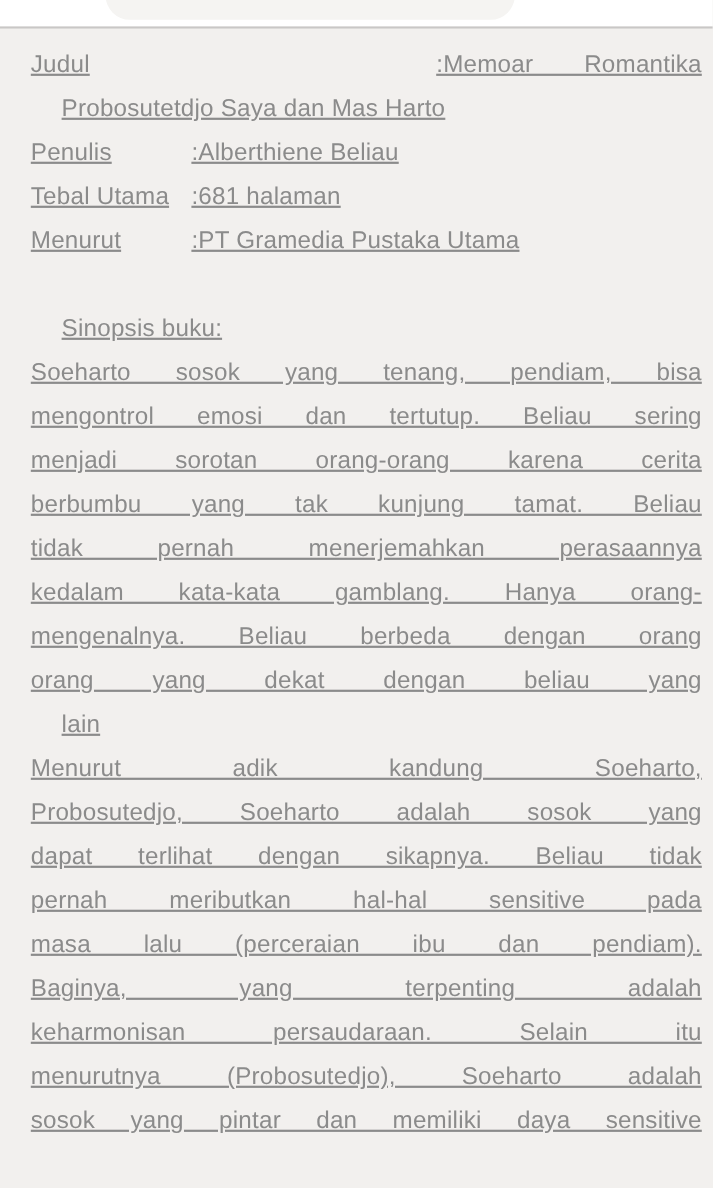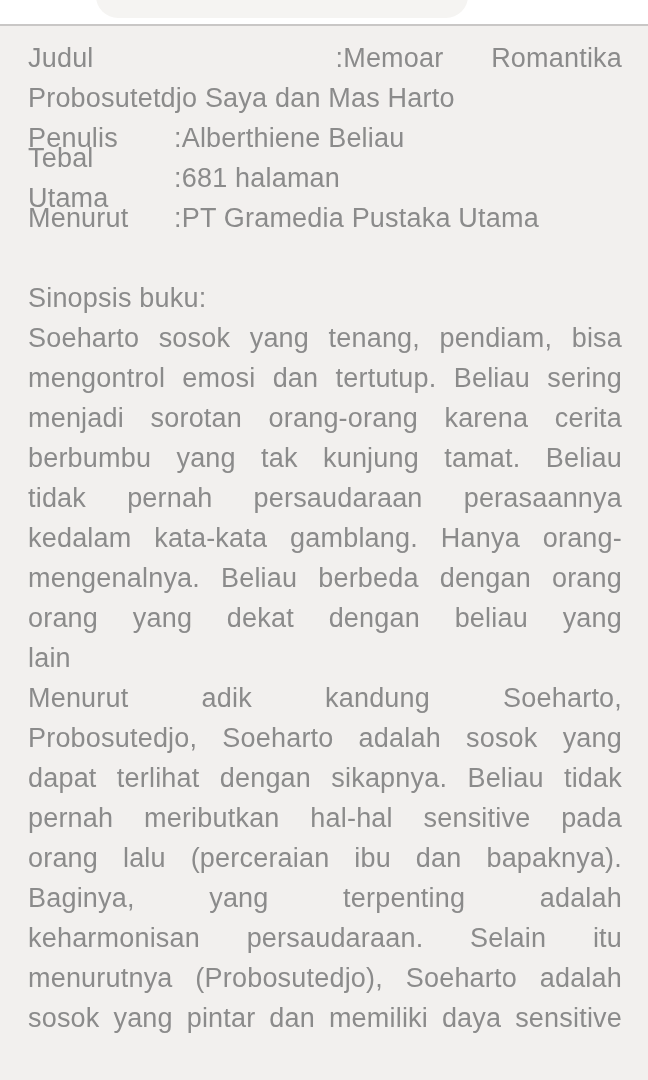--- a/index.html
+++ b/index.html
@@ -27,35 +27,37 @@
   .card-edge {
     position: absolute;
     left: 96px;
     top: -28px;
     width: 372px;
     height: 46px;
     border-radius: 22px;
     background: var(--card-bg);
   }
   .content {
-    padding: 12px 26px 0 28px;
-    font-size: 27px;
+    padding: 12px 10px 0 28px;
+    font-size: 22px;
     line-height: 40px;
     letter-spacing: 0.2px;
+    text-decoration: underline;
   }
   .jline {
     height: 40px;
     text-align: justify;
     text-align-last: justify;
     -moz-text-align-last: justify;
   }
   .lline {
     height: 40px;
     text-align: left;
     text-align-last: left;
+    margin-left: 28px;
   }
   .title-row {
     display: flex;
     justify-content: space-between;
     height: 40px;
   }
   .title-value { word-spacing: 40px; }
   .meta-row { display: flex; height: 40px; align-items: center; }
   .meta-label { width: 146px; flex: 0 0 146px; }
   .spacer-line { height: 40px; }
@@ -89,28 +91,28 @@
   </div>
 
   <div class="spacer-line"></div>
 
   <div class="lline">Sinopsis buku:</div>
 
   <div class="jline">Soeharto sosok yang tenang, pendiam, bisa</div>
   <div class="jline">mengontrol emosi dan tertutup. Beliau sering</div>
   <div class="jline">menjadi sorotan orang-orang karena cerita</div>
   <div class="jline">berbumbu yang tak kunjung tamat. Beliau</div>
-  <div class="jline">tidak pernah persaudaraan perasaannya</div>
+  <div class="jline">tidak pernah menerjemahkan perasaannya</div>
   <div class="jline">kedalam kata-kata gamblang. Hanya orang-</div>
   <div class="jline">mengenalnya. Beliau berbeda dengan orang</div>
   <div class="jline">orang yang dekat dengan beliau yang</div>
   <div class="lline">lain</div>
   <div class="jline">Menurut adik kandung Soeharto,</div>
   <div class="jline">Probosutedjo, Soeharto adalah sosok yang</div>
   <div class="jline">dapat terlihat dengan sikapnya. Beliau tidak</div>
   <div class="jline">pernah meributkan hal-hal sensitive pada</div>
-  <div class="jline">orang lalu (perceraian ibu dan bapaknya).</div>
+  <div class="jline">masa lalu (perceraian ibu dan pendiam).</div>
   <div class="jline">Baginya, yang terpenting adalah</div>
   <div class="jline">keharmonisan persaudaraan. Selain itu</div>
   <div class="jline">menurutnya (Probosutedjo), Soeharto adalah</div>
   <div class="jline">sosok yang pintar dan memiliki daya sensitive</div>
 
 </div>
 
 </body></html>

